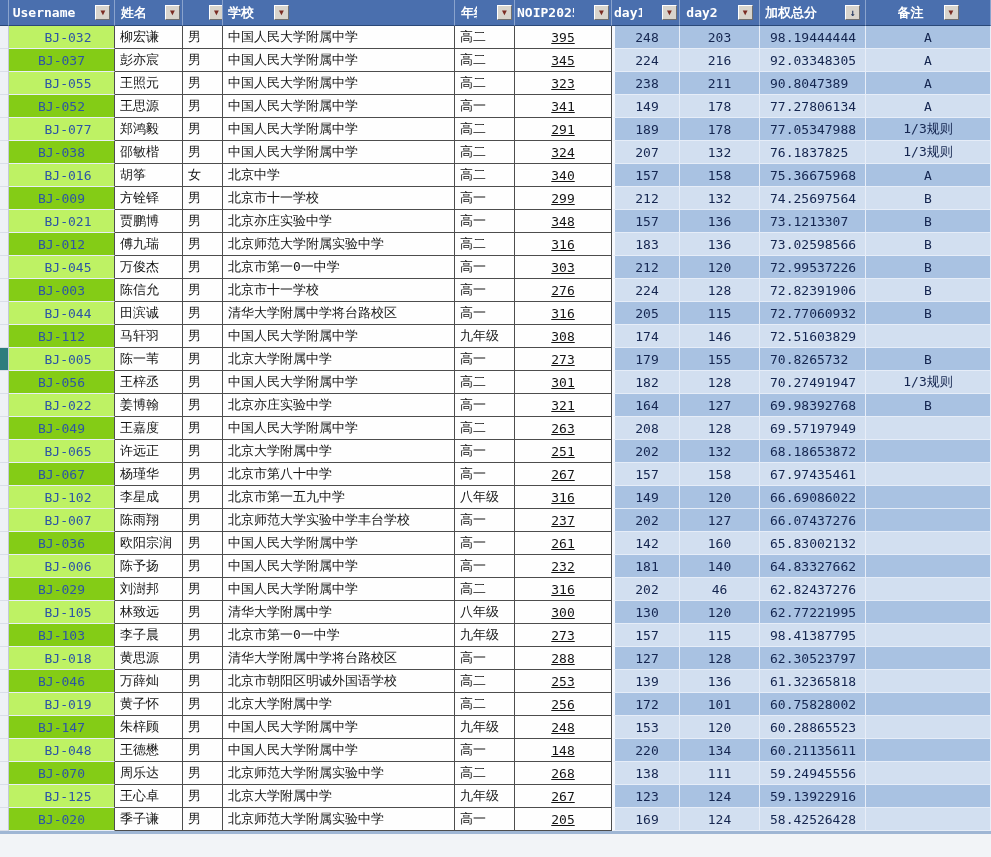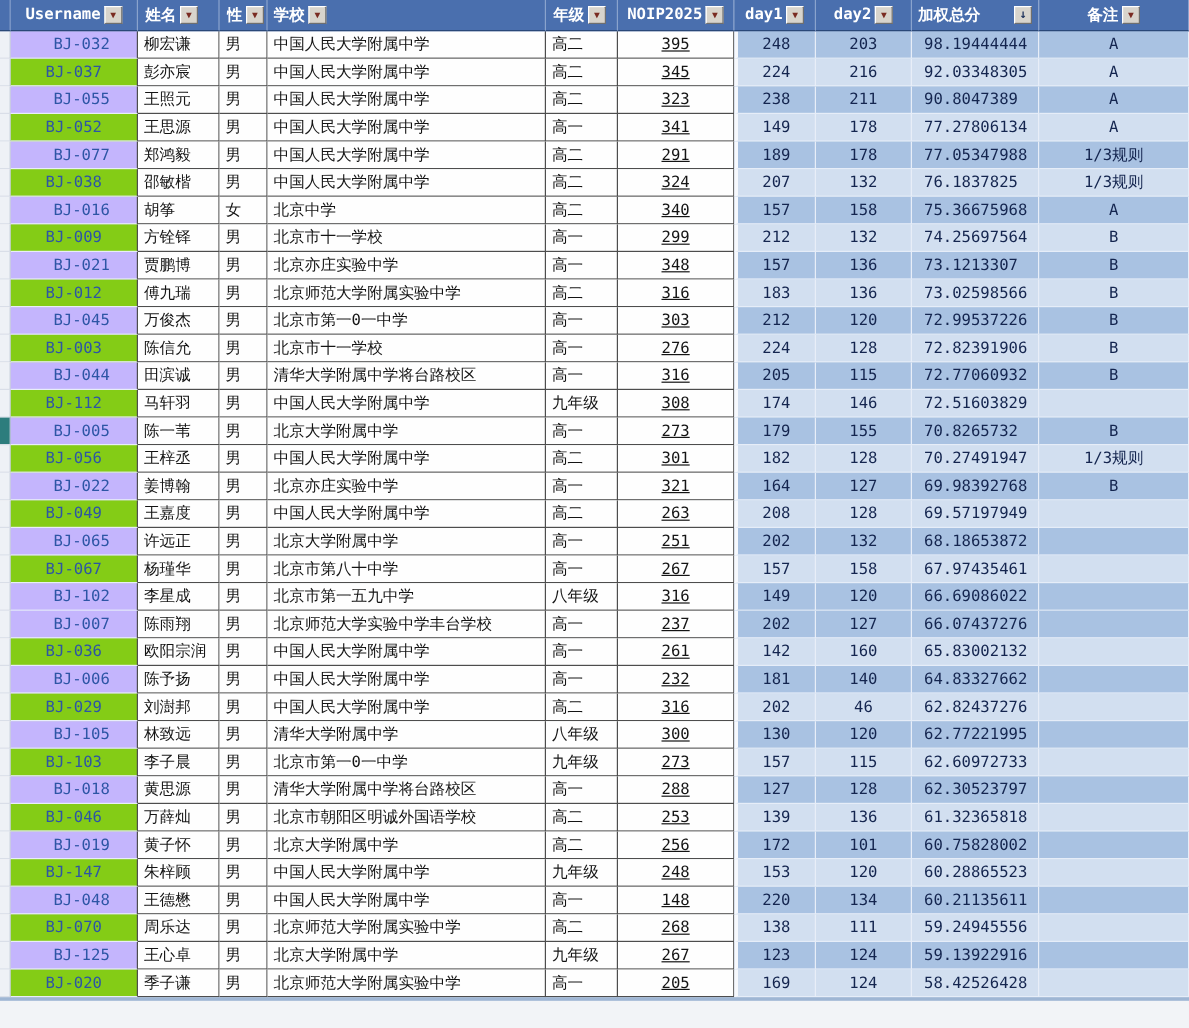--- a/index.html
+++ b/index.html
@@ -23,21 +23,21 @@
 
   thead th{
     height:26px;box-sizing:border-box;
     background:#4a6fae;color:#ffffff;
     font-size:13px;font-weight:bold;
     border-right:1px solid #8aa3cd;border-bottom:1px solid #2a4878;
     padding:0 2px;white-space:nowrap;overflow:hidden;
     text-align:center;vertical-align:middle;position:relative;
   }
   thead th.h-sliver{background:#4a6fae;border-right:1px solid #8aa3cd;}
-  thead th .hwrap{display:flex;align-items:center;justify-content:center;gap:3px;height:100%;}
+  thead th .hwrap{display:flex;align-items:center;justify-content:center;gap:20px;height:100%;}
   thead th.left .hwrap{justify-content:flex-start;padding-left:4px;}
   thead th .lbl{overflow:hidden;text-overflow:clip;white-space:nowrap;}
   .filter-btn{
     flex:0 0 auto;width:15px;height:15px;box-sizing:border-box;
     background:#d8d4cc;border:1px solid #fff;
     border-right-color:#6f6f6f;border-bottom-color:#6f6f6f;
     display:inline-flex;align-items:center;justify-content:center;
     font-size:8px;line-height:1;color:#7a2b22;cursor:pointer;
   }
   .filter-btn.sorted{color:#23365e;font-size:10px;font-weight:bold;}
@@ -47,21 +47,21 @@
   tbody td{
     height:23px;box-sizing:border-box;font-size:13px;
     padding:0 3px;white-space:nowrap;overflow:hidden;
     vertical-align:middle;
   }
   
   td.col-sliver{background:#eef1f6;border-right:1px solid #c2cad8;border-bottom:1px solid #d9dee8;padding:0;}
   td.col-sliver.marked{background:#2d7d7d;}
   
   td.col-username{color:#2d55a5;text-align:center;border-right:1px solid #4d4d4d;border-bottom:1px solid #e8eef8;}
-  tr.odd td.col-username{background:#c4b5fd;padding-left:16px;}
+  tr.odd td.col-username{background:#bef264;padding-left:16px;}
   tr.even td.col-username{background:#84cc16;}
   
   td.col-name,td.col-gender,td.col-school,td.col-grade,td.col-noip{
     background:#fefefe;color:#141414;
     border-right:1px solid #4d4d4d;border-bottom:1px solid #4d4d4d;
     text-align:left;padding-left:5px;
   }
   td.col-noip{text-align:center;padding-left:3px;text-decoration:underline;}
   
   td.col-day1,td.col-day2,td.col-total,td.col-remark{
@@ -500,21 +500,21 @@
         <tr class="even">
           <td class="col-sliver"></td>
           <td class="col-username">BJ-103</td>
           <td class="col-name">李子晨</td>
           <td class="col-gender">男</td>
           <td class="col-school">北京市第一0一中学</td>
           <td class="col-grade">九年级</td>
           <td class="col-noip">273</td>
           <td class="col-day1">157</td>
           <td class="col-day2">115</td>
-          <td class="col-total">62.60972733</td>
+          <td class="col-total">98.41387795</td>
           <td class="col-remark"></td>
         </tr>
         <tr class="odd">
           <td class="col-sliver"></td>
           <td class="col-username">BJ-018</td>
           <td class="col-name">黄思源</td>
           <td class="col-gender">男</td>
           <td class="col-school">清华大学附属中学将台路校区</td>
           <td class="col-grade">高一</td>
           <td class="col-noip">288</td>

